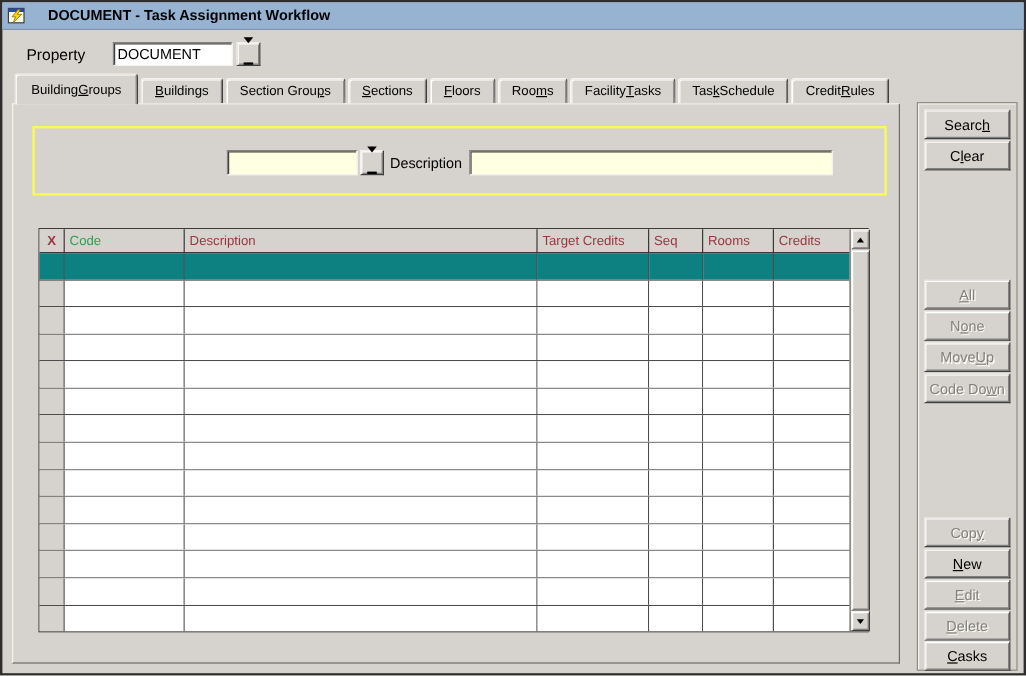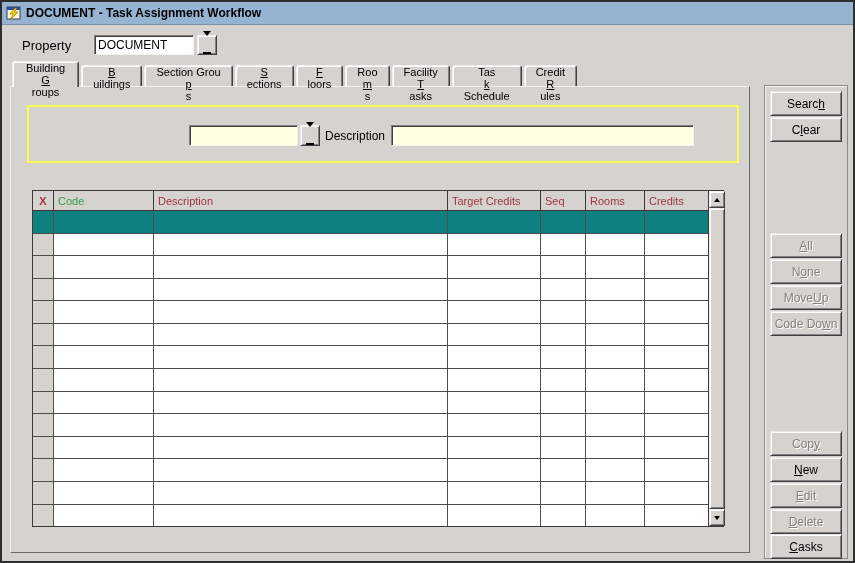--- a/index.html
+++ b/index.html
@@ -13,21 +13,21 @@
   .window{
     position:absolute;inset:0;
     border:2px solid #2e2e2e;
     background:#d6d3ce;
     box-sizing:border-box;
   }
   
   .titlebar{
     height:22px;
     background:var(--titlebar,#97b3d2);
-    display:flex;align-items:center;gap:4px;
+    display:flex;align-items:center;gap:18px;
     padding:0 4px;
     border-bottom:1px solid #7f94ac;
   }
   .title-text{font-weight:bold;font-size:12px;color:#000;white-space:nowrap;}
   .app-icon{width:16px;height:16px;flex:0 0 16px;}
   
   .prop-label{
     position:absolute;left:20px;top:36px;width:66px;text-align:left;font-size:13px;
   }
   .field{
@@ -63,21 +63,21 @@
   .tab{
     height:20px;margin-bottom:1px;margin-right:2px;
     padding:0 11px;
     background:#d6d3ce;
     border:1px solid;
     border-color:#f4f2ee #404040 #d6d3ce #f4f2ee;
     border-bottom:none;
     border-top-left-radius:3px;border-top-right-radius:3px;
     box-shadow:inset 1px 1px 0 #fff, inset -1px 0 0 #808080;
     display:flex;align-items:center;
-    white-space:nowrap;cursor:pointer;flex-direction:column;
+    white-space:nowrap;cursor:pointer;
   }
   .tab.selected{
     height:25px;margin-bottom:0;
     padding:0 13px;
     z-index:4;
   }
   
   .tabpanel{
     position:absolute;left:8px;top:84px;width:740px;height:467px;
     background:#d6d3ce;

